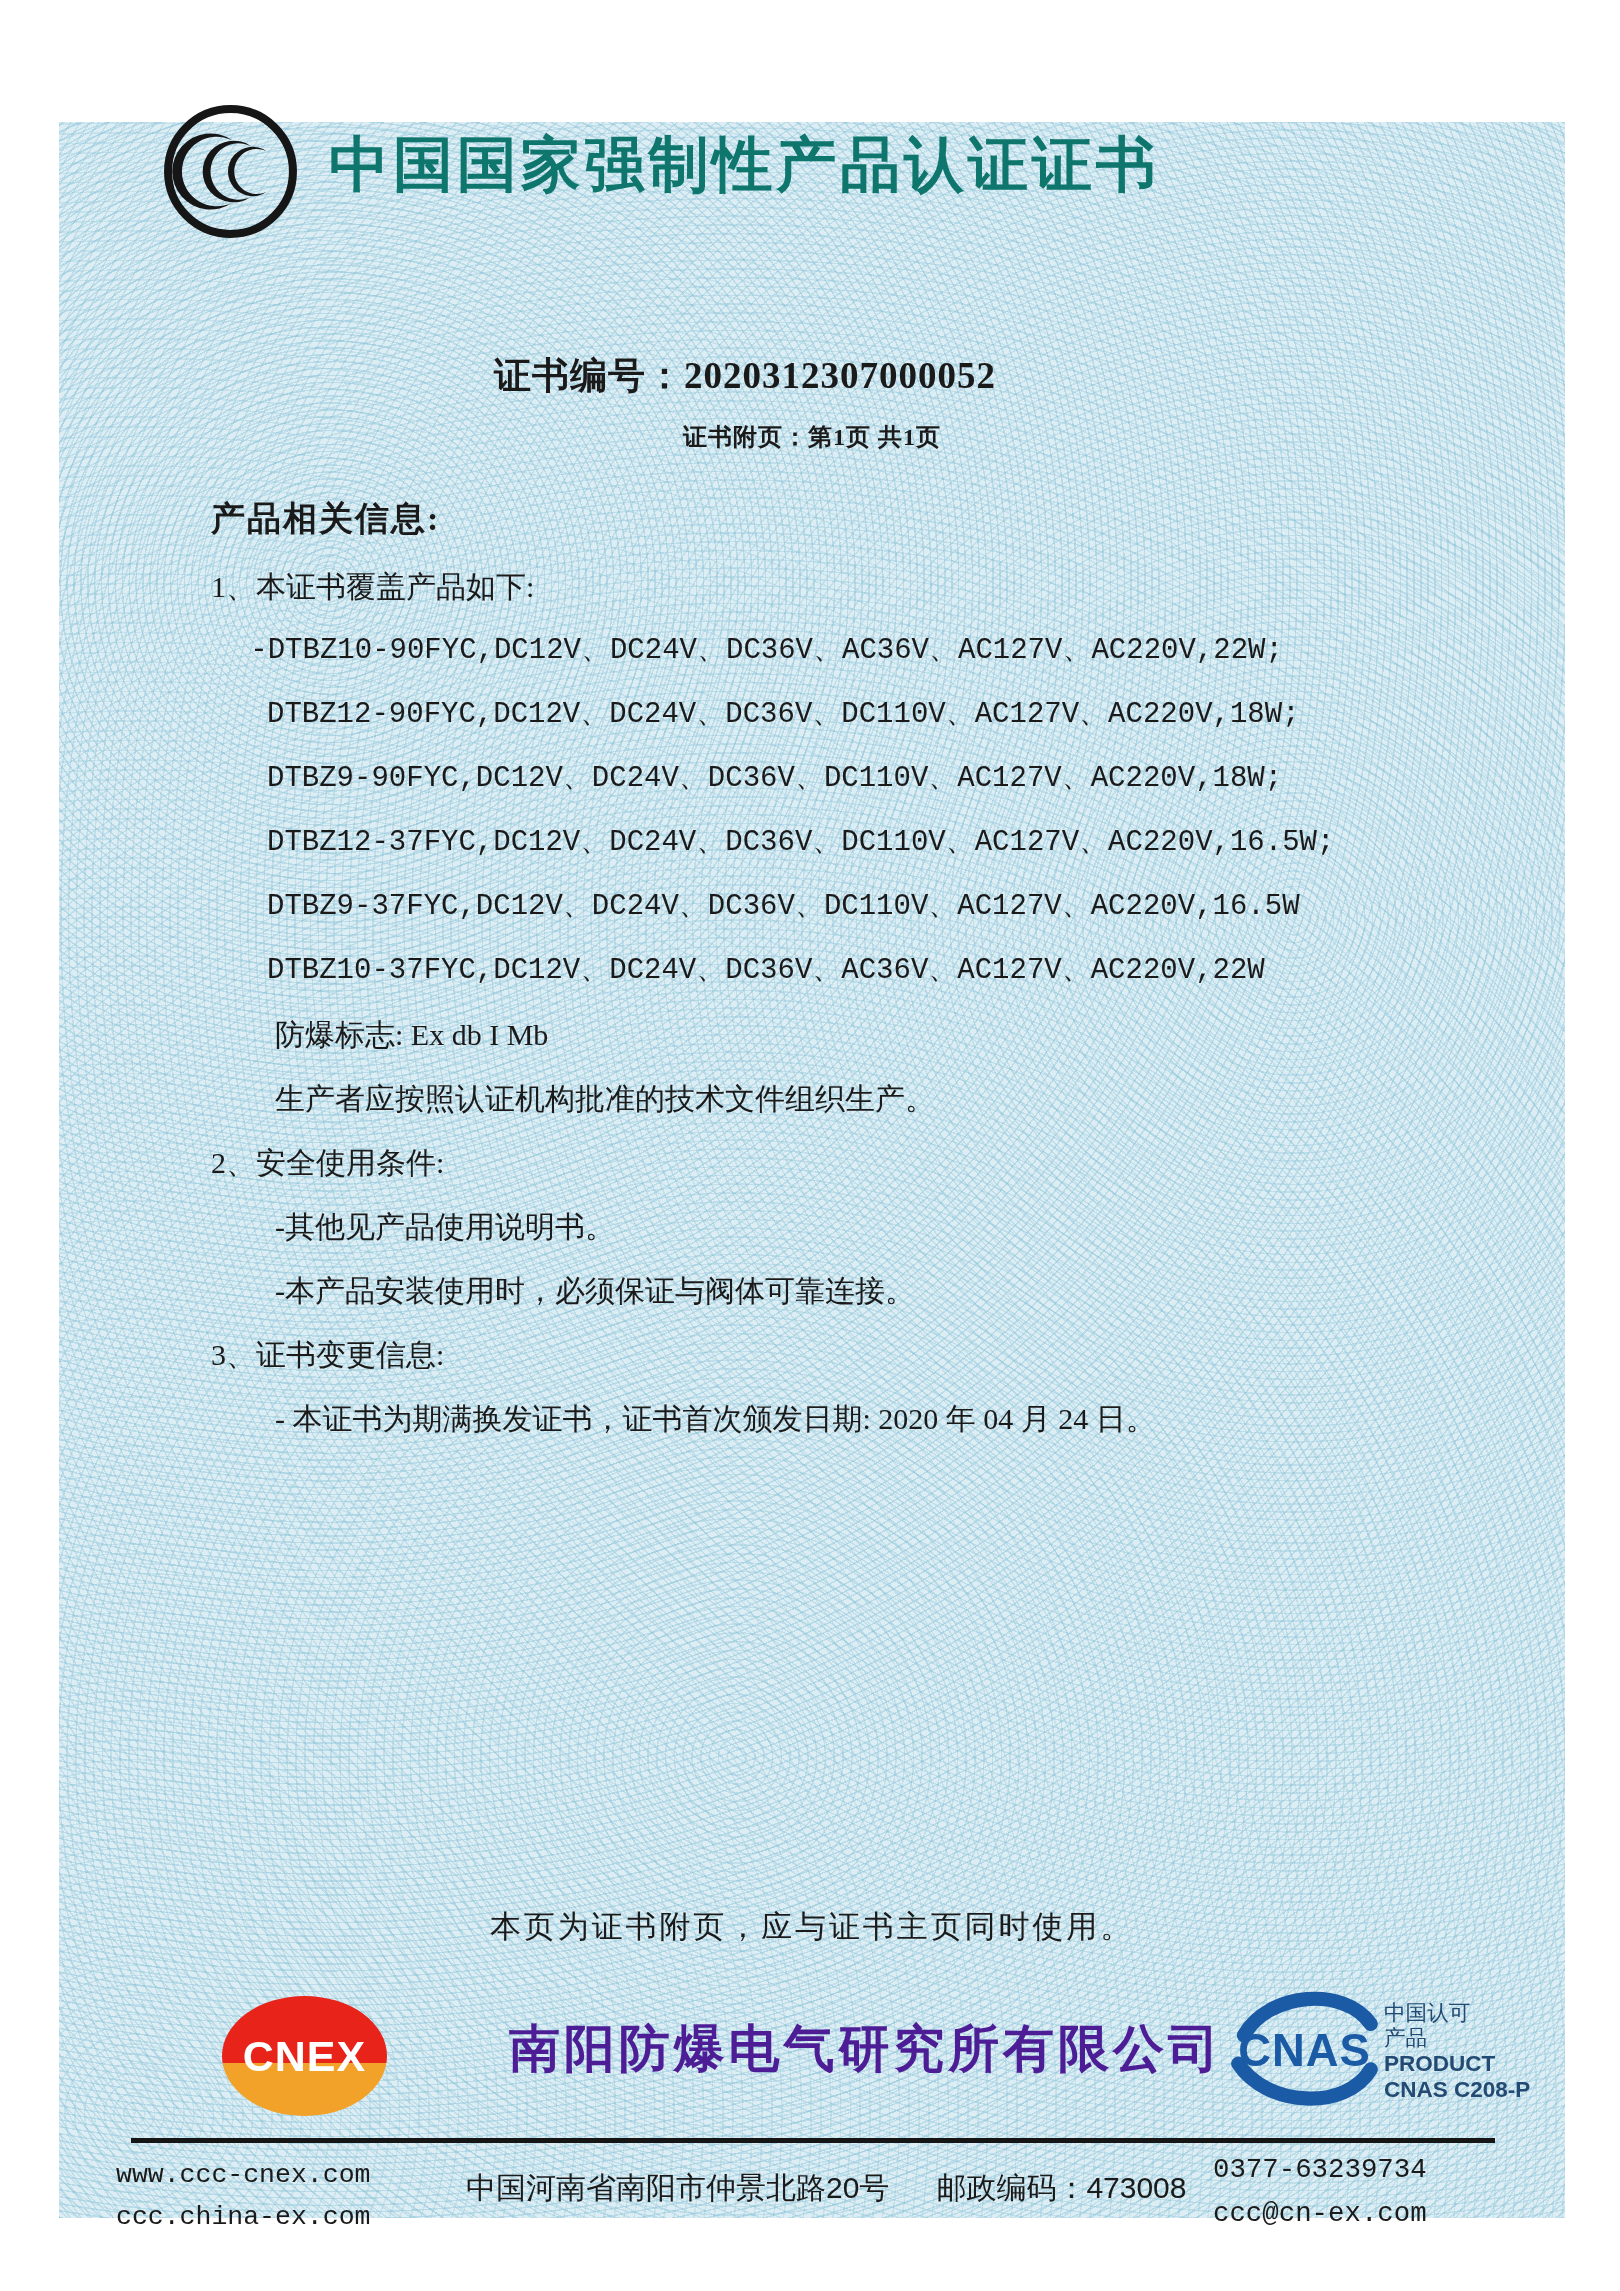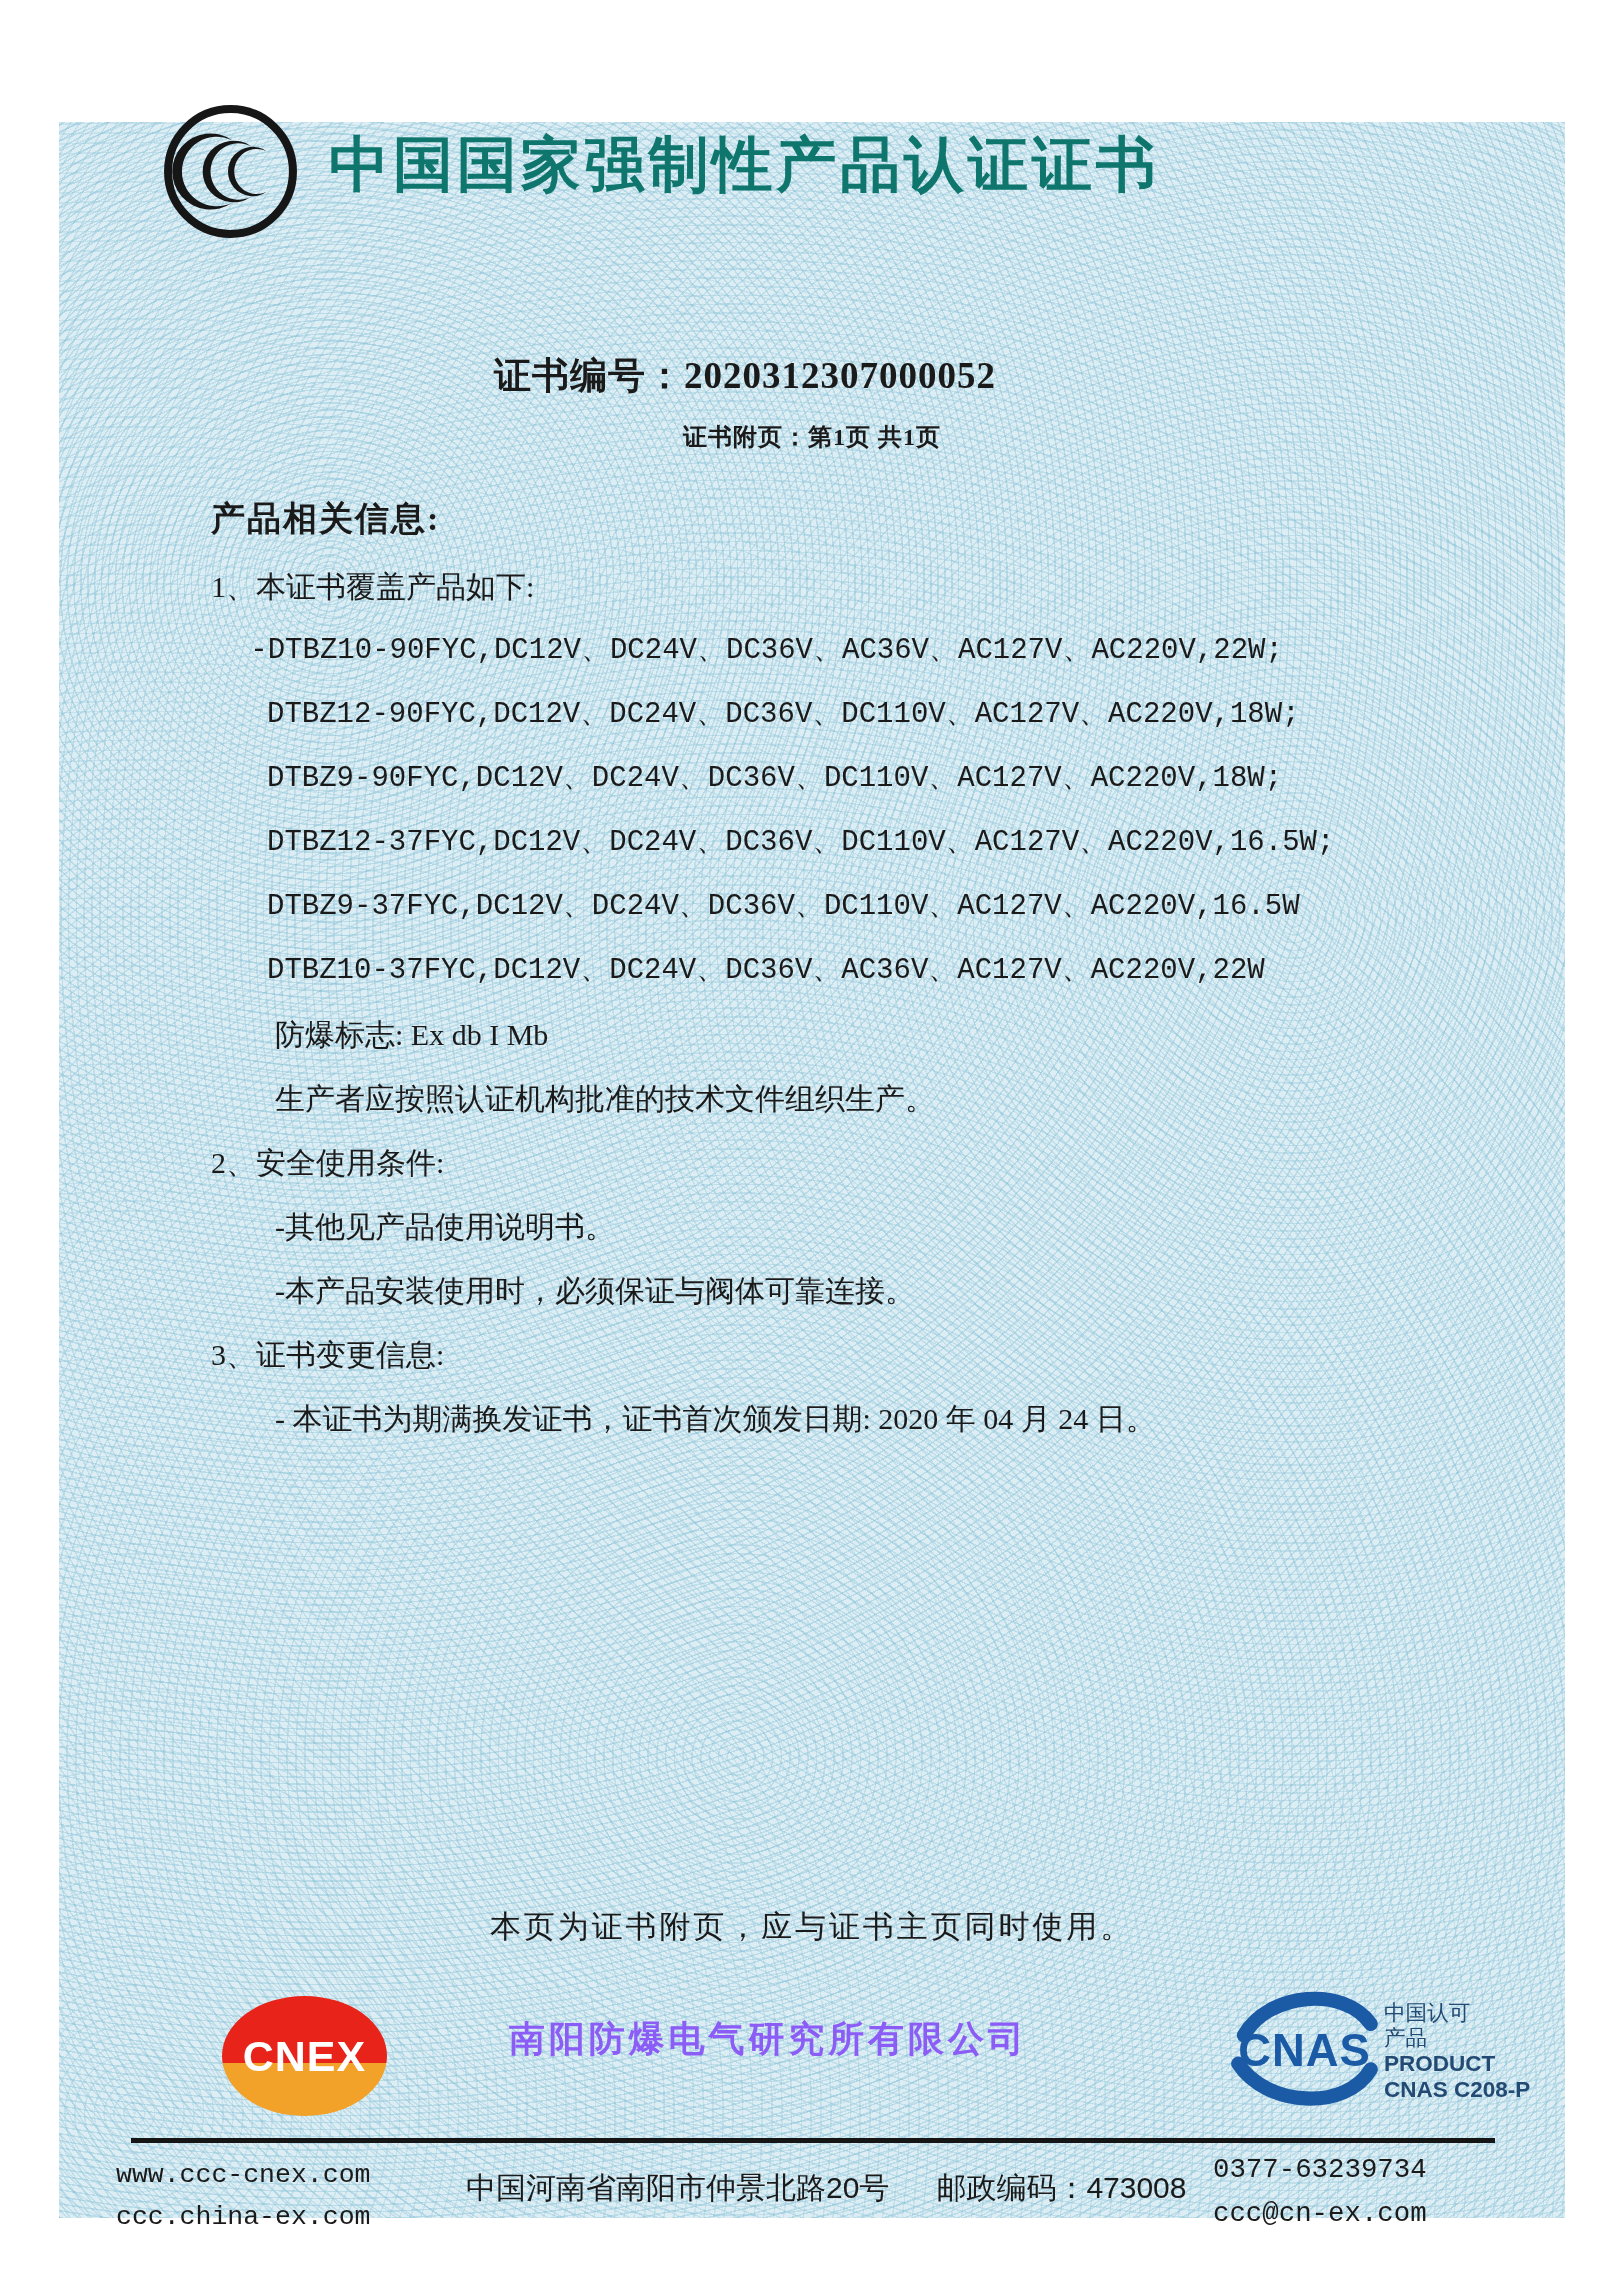--- a/index.html
+++ b/index.html
@@ -27,22 +27,22 @@
   .lvl2{margin-left:64px;}
   .product{margin-left:56px;font-family:"Liberation Mono","DejaVu Sans Mono",monospace;font-size:29px;}
   .hang{text-indent:-16.7px;}
   .notice{position:absolute;left:59px;width:1506px;top:1858px;text-align:center;font-size:31px;
           letter-spacing:2.9px;font-family:"Liberation Serif","DejaVu Serif",serif;margin-top:48px;}
   
   .cnex-logo{position:absolute;left:222px;top:1996px;width:165px;height:120px;border-radius:50%;
              display:flex;align-items:center;justify-content:center;
              color:#ffffff;font-weight:800;font-size:43px;letter-spacing:1px;
              font-family:"Liberation Sans",sans-serif;}
-  .company{position:absolute;left:461px;top:2015px;font-size:36px;font-weight:700;letter-spacing:3.9px;
-           color:#8b5cf6;white-space:nowrap;padding-left:48px;}
+  .company{position:absolute;left:461px;top:2015px;font-size:51px;font-weight:700;letter-spacing:3.9px;
+           color:#4c1d95;white-space:nowrap;padding-left:48px;}
   .cnas-logo{position:absolute;left:1227px;top:1988px;width:155px;height:123px;}
   .cnas-text{position:absolute;left:1384px;top:2000px;line-height:1.18;white-space:nowrap;}
   .cnas-cn{font-size:21.6px;}
   .cnas-en{font-size:22.5px;font-weight:700;}
   .rule{position:absolute;left:131px;top:2138px;width:1364px;height:4.9px;}
   .webcol{position:absolute;left:116px;top:2154px;font-family:"Liberation Mono","DejaVu Sans Mono",monospace;
           font-size:26.5px;line-height:42px;}
   .addr{position:absolute;left:446px;top:2168px;font-size:30px;white-space:nowrap;
         font-family:"Liberation Sans",sans-serif;margin-left:20px;}
   .addr span{margin-right:47px;}

